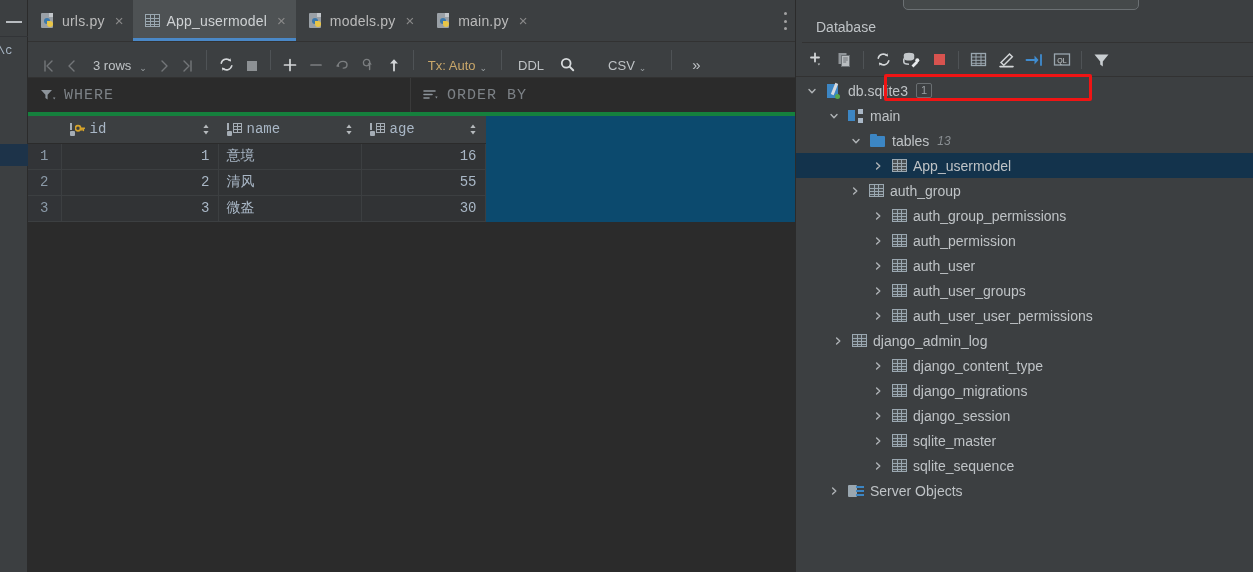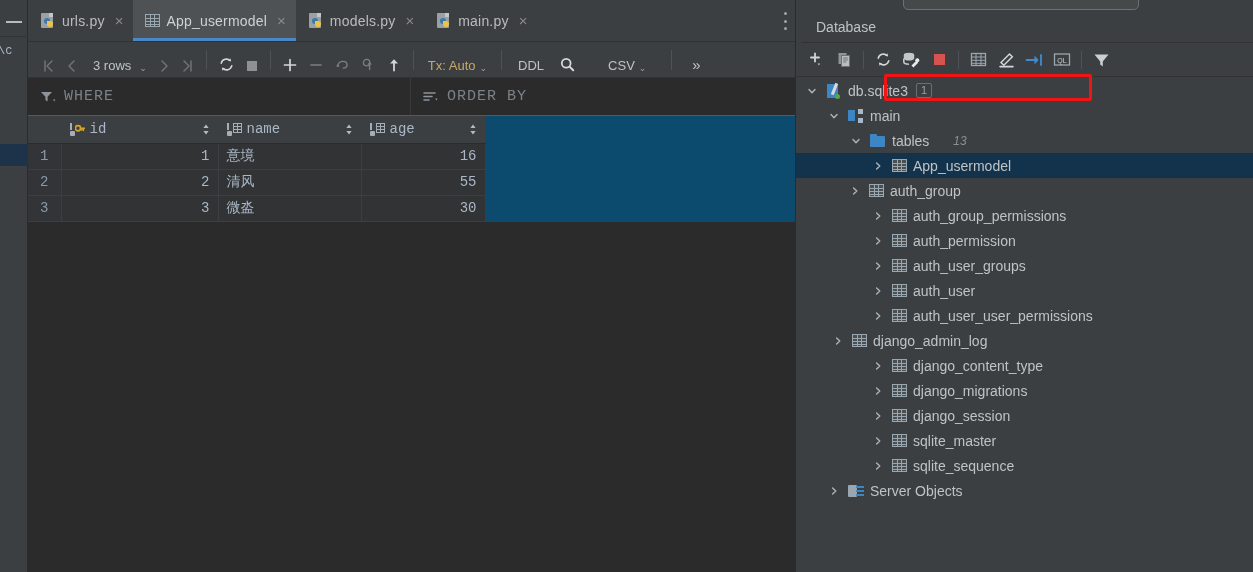--- a/index.html
+++ b/index.html
@@ -113,21 +113,21 @@
         height: 26px; min-width: 24px; padding: 0 5px; cursor: default; }
   .gb.txt { padding: 0 8px; color: #c9a76a; }
   .gb.ddl { color: #bfc3c6; padding: 0 10px; }
   .gb.disabled { opacity: .42; }
   .gb-sep { width: 1px; height: 20px; background: #4f5356; margin: 0 6px; }
   .rows-label { color: #bfc3c6; font-size: 13px; padding: 0 4px; }
   .caret { font-size: 9px; color: #9aa0a3; margin-left: 4px; }
   .svgi { display: block; }
 
   
-  .filterbar { height: 38px; display: flex; background: #2b2b2b; border-bottom: 1px solid #15803d; }
+  .filterbar { height: 38px; display: flex; background: #2b2b2b; border-bottom: 4px solid #15803d; }
   .fcell { display: flex; align-items: center; gap: 8px; padding: 0 12px; height: 100%; }
   .fcell.where { width: 383px; border-right: 1px solid #3a3a3a; }
   .fcell.order { flex: 1; }
   .flabel {
     font-family: "Liberation Mono", monospace; font-size: 15px;
     color: #7c8186; letter-spacing: 1px;
   }
 
   
   .grid { position: relative; background: #0c4a6e; }
@@ -212,21 +212,21 @@
   .db-tree { position: absolute; left: 0; top: 78px; width: 458px; bottom: 0; overflow: hidden; }
   .trow {
     display: flex; align-items: center; height: 25px;
     font-size: 14px; color: #bfc3c6; white-space: nowrap; position: relative;
     cursor: default;
   }
   .trow.selected { background: #13334c; }
   .tw { width: 16px; flex: 0 0 16px; display: flex; align-items: center;
         justify-content: center; color: #9aa0a3; font-size: 11px; }
   .tlabel { margin-left: 6px; }
-  .tcount { margin-left: 24px; color: #8a8f93; font-size: 12px; font-style: italic; }
+  .tcount { margin-left: 8px; color: #8a8f93; font-size: 12px; font-style: italic; }
   .tbadge {
     margin-left: 8px; font-size: 11px; color: #9aa0a3;
     border: 1px solid #6a6f72; border-radius: 2px; padding: 0 4px; line-height: 13px;
   }
 
   .ico-sqlite { width: 16px; height: 16px; position: relative; flex: 0 0 16px; }
   .ico-sqlite .body { position: absolute; left: 1px; top: 1px; width: 11px; height: 14px; background: #3c86c4; }
   .ico-sqlite .pen { position: absolute; left: 7px; top: 0px; width: 3px; height: 12px;
                      background: #d8dade; transform: rotate(22deg); }
   .ico-sqlite .grn { position: absolute; left: 9px; bottom: 0; width: 5px; height: 5px;
@@ -684,31 +684,31 @@
         <span class="tlabel">auth_permission</span>
       </div>
 
       <div class="trow" style="padding-left:74px">
         <span class="tw">
           <svg width="10" height="10" viewBox="0 0 10 10">
               <path d="M3.6 2L6.8 5l-3.2 3" stroke="#b0b4b7" stroke-width="1.4" fill="none" stroke-linecap="round" stroke-linejoin="round"></path>
             </svg>
         </span>
         <span class="tbl-ico" style="margin-left:6px"></span>
+        <span class="tlabel">auth_user</span>
+      </div>
+
+      <div class="trow" style="padding-left:74px">
+        <span class="tw">
+          <svg width="10" height="10" viewBox="0 0 10 10">
+              <path d="M3.6 2L6.8 5l-3.2 3" stroke="#b0b4b7" stroke-width="1.4" fill="none" stroke-linecap="round" stroke-linejoin="round"></path>
+            </svg>
+        </span>
+        <span class="tbl-ico" style="margin-left:6px"></span>
         <span class="tlabel">auth_user_groups</span>
-      </div>
-
-      <div class="trow" style="padding-left:74px">
-        <span class="tw">
-          <svg width="10" height="10" viewBox="0 0 10 10">
-              <path d="M3.6 2L6.8 5l-3.2 3" stroke="#b0b4b7" stroke-width="1.4" fill="none" stroke-linecap="round" stroke-linejoin="round"></path>
-            </svg>
-        </span>
-        <span class="tbl-ico" style="margin-left:6px"></span>
-        <span class="tlabel">auth_user</span>
       </div>
 
       <div class="trow" style="padding-left:74px">
         <span class="tw">
           <svg width="10" height="10" viewBox="0 0 10 10">
               <path d="M3.6 2L6.8 5l-3.2 3" stroke="#b0b4b7" stroke-width="1.4" fill="none" stroke-linecap="round" stroke-linejoin="round"></path>
             </svg>
         </span>
         <span class="tbl-ico" style="margin-left:6px"></span>
         <span class="tlabel">auth_user_user_permissions</span>

